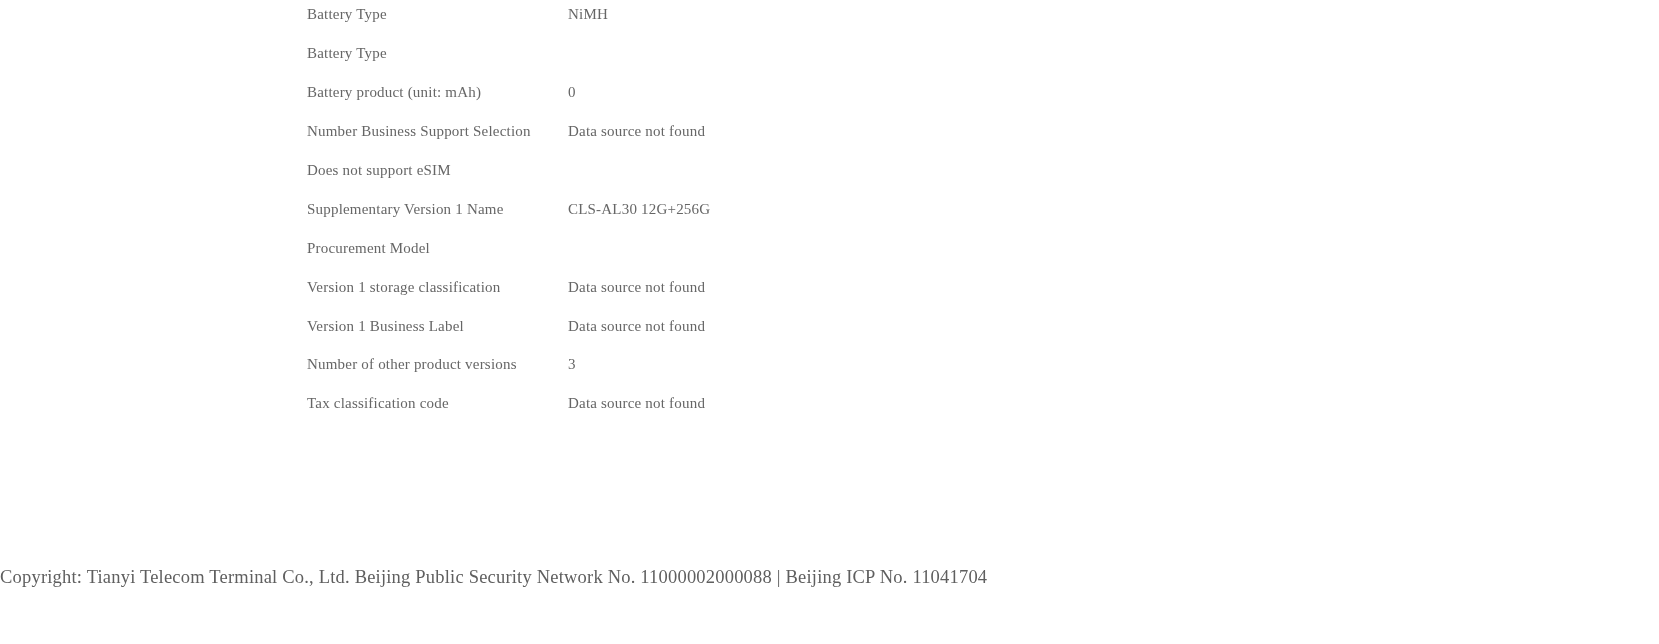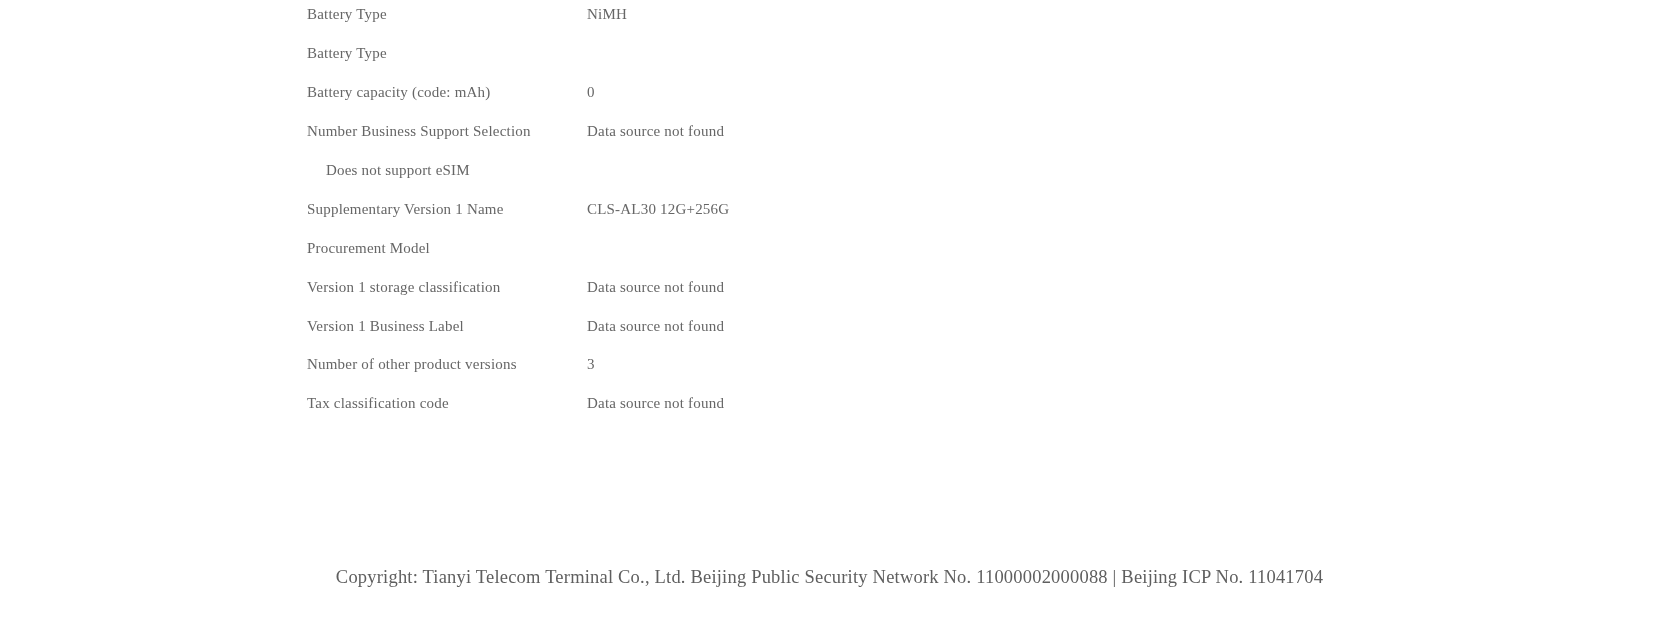--- a/index.html
+++ b/index.html
@@ -28,47 +28,45 @@
     letter-spacing: 0.2px;
   }
   .spec-label {
     width: 261px;
     flex-shrink: 0;
     padding-right: 20px;
     box-sizing: border-box;
   }
   .spec-value {
     white-space: nowrap;
-    margin-left: 19px;
   }
   .page-footer {
     position: absolute;
     left: 0;
     right: 0;
     top: 567px;
-    text-align: center;
     font-size: 18.5px;
     color: #5f5f5f;
     letter-spacing: 0.2px;
   }
 </style>
 </head>
 <body>
 
 <div class="spec-list">
   <div class="spec-row">
     <div class="spec-label">Battery Type</div>
     <div class="spec-value">NiMH</div>
   </div>
   <div class="spec-row">
     <div class="spec-label">Battery Type</div>
     <div class="spec-value"></div>
   </div>
   <div class="spec-row">
-    <div class="spec-label">Battery capacity (code: mAh)</div>
+    <div class="spec-label">Battery product (unit: mAh)</div>
     <div class="spec-value">0</div>
   </div>
   <div class="spec-row">
     <div class="spec-label">Number Business Support Selection</div>
     <div class="spec-value">Data source not found</div>
   </div>
   <div class="spec-row">
     <div class="spec-value">Does not support eSIM</div>
   </div>
   <div class="spec-row">

